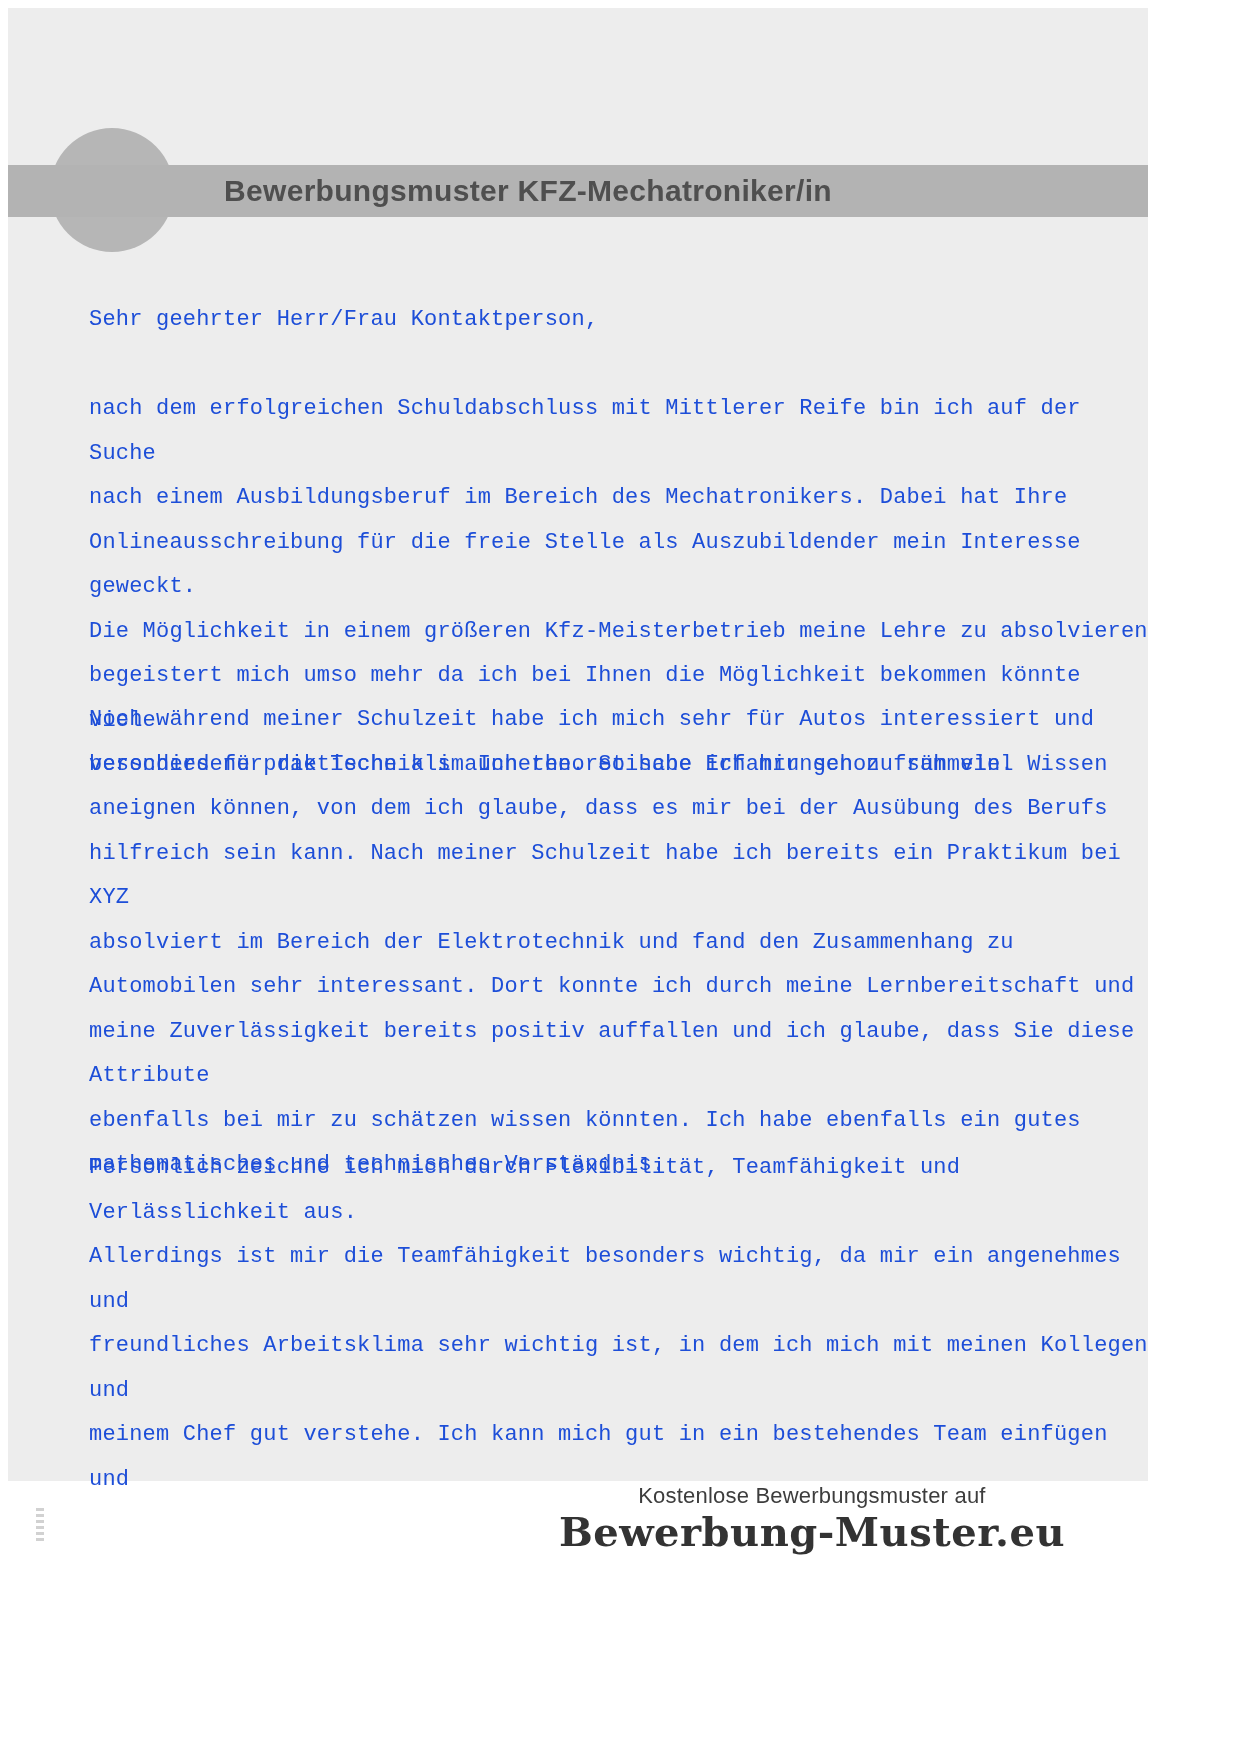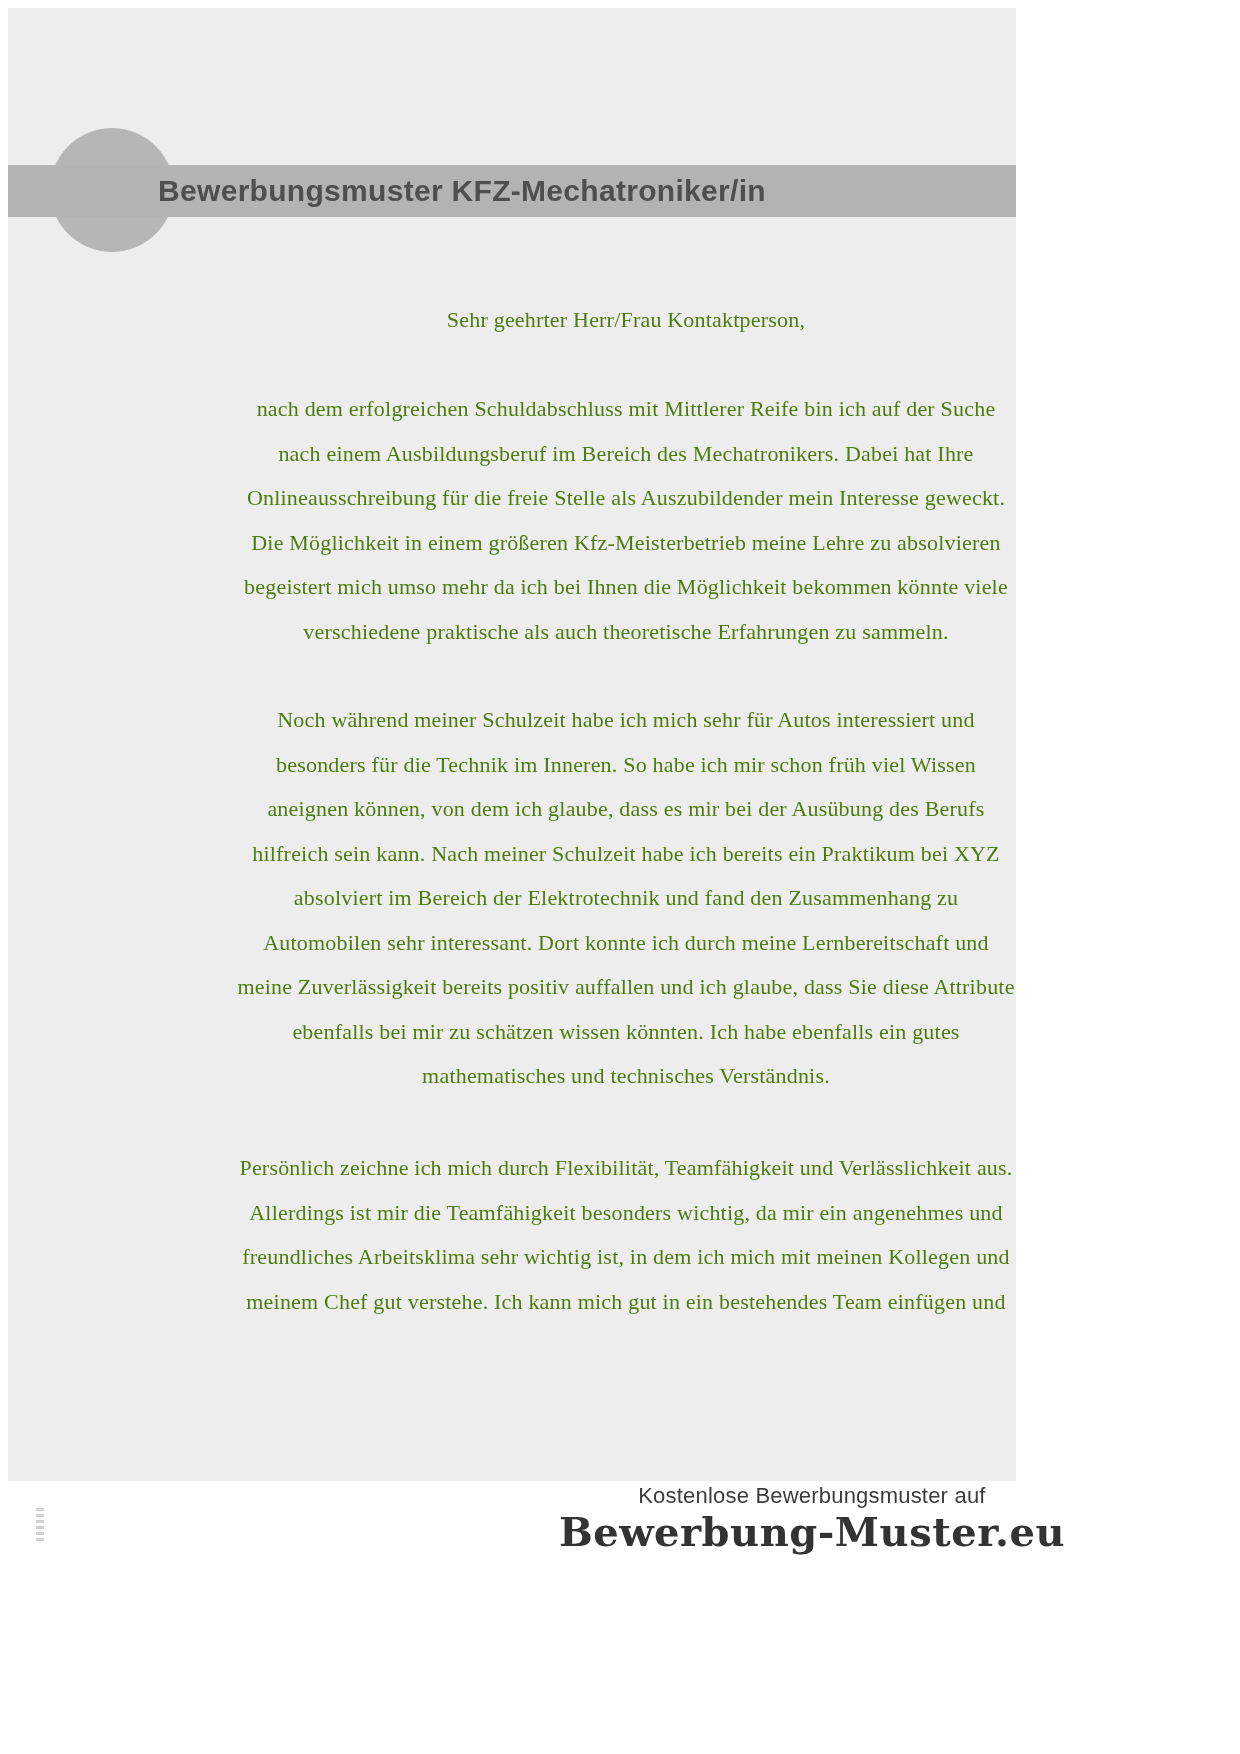--- a/index.html
+++ b/index.html
@@ -11,24 +11,23 @@
     height: 1754px;
     background: #ffffff;
     position: relative;
     overflow: hidden;
     font-family: "Liberation Serif", serif;
   }
   .page {
     position: absolute;
     left: 8px;
     top: 8px;
-    width: 1008px;
+    width: 1140px;
     height: 1473px;
     background: #ededed;
-    text-align: center;
   }
   .header-circle {
     position: absolute;
     left: 42px;
     top: 120px;
     width: 124px;
     height: 124px;
     border-radius: 50%;
     background: #b6b6b6;
   }
@@ -49,26 +48,26 @@
     margin: 0;
     font-family: "Liberation Sans", sans-serif;
     font-weight: bold;
     font-size: 30px;
     color: #4f4f4f;
     letter-spacing: 0.3px;
     white-space: nowrap;
   }
   .bodytext {
     position: absolute;
-    left: 88px;
+    left: 81px;
     width: 1060px;
-    font-family: Liberation Serif, serif;
+    font-family: Liberation Mono, monospace;
     font-size: 22px;
     line-height: 44.5px;
-    color: #4d7c0f;
+    color: #1d4ed8;
     letter-spacing: 0.2px;
     white-space: pre-line;
   }
   .salutation { top: 290px; }
   .para-1 { top: 379px; }
   .para-2 { top: 690px; }
   .para-3 { top: 1138px; }
 
   .footer {
     position: absolute;

